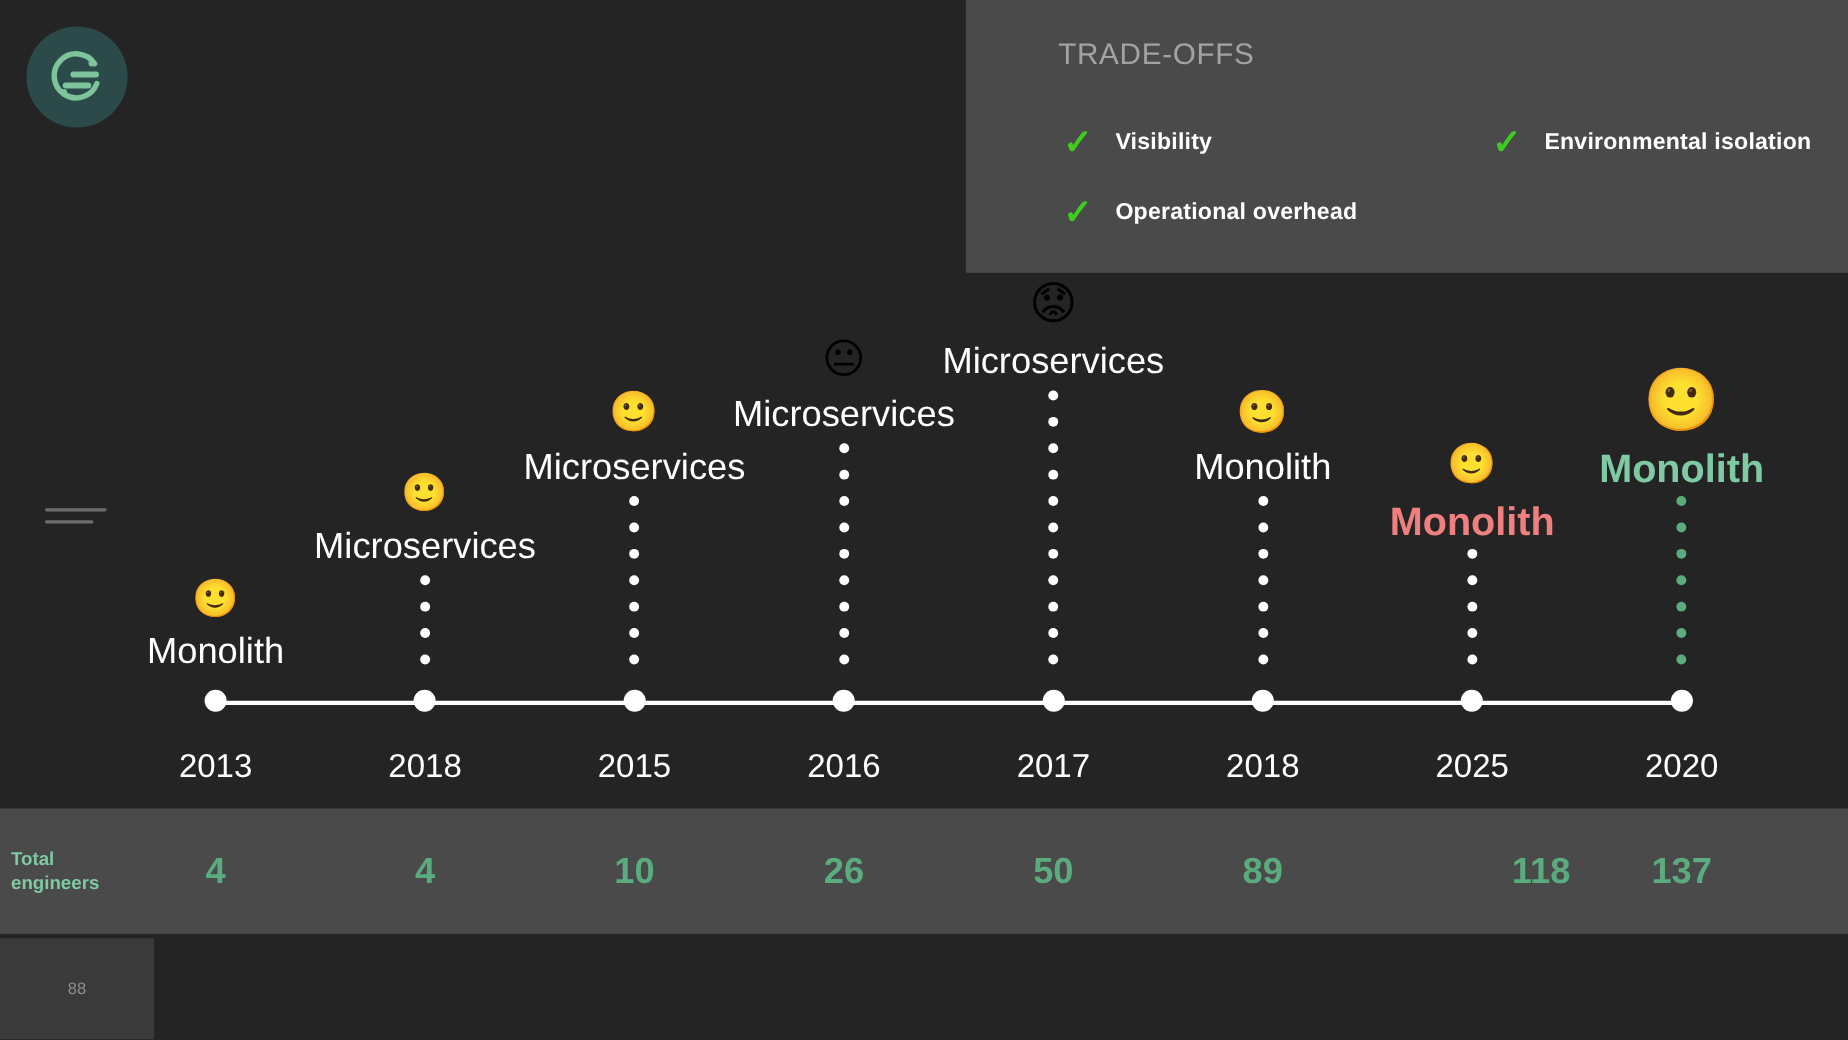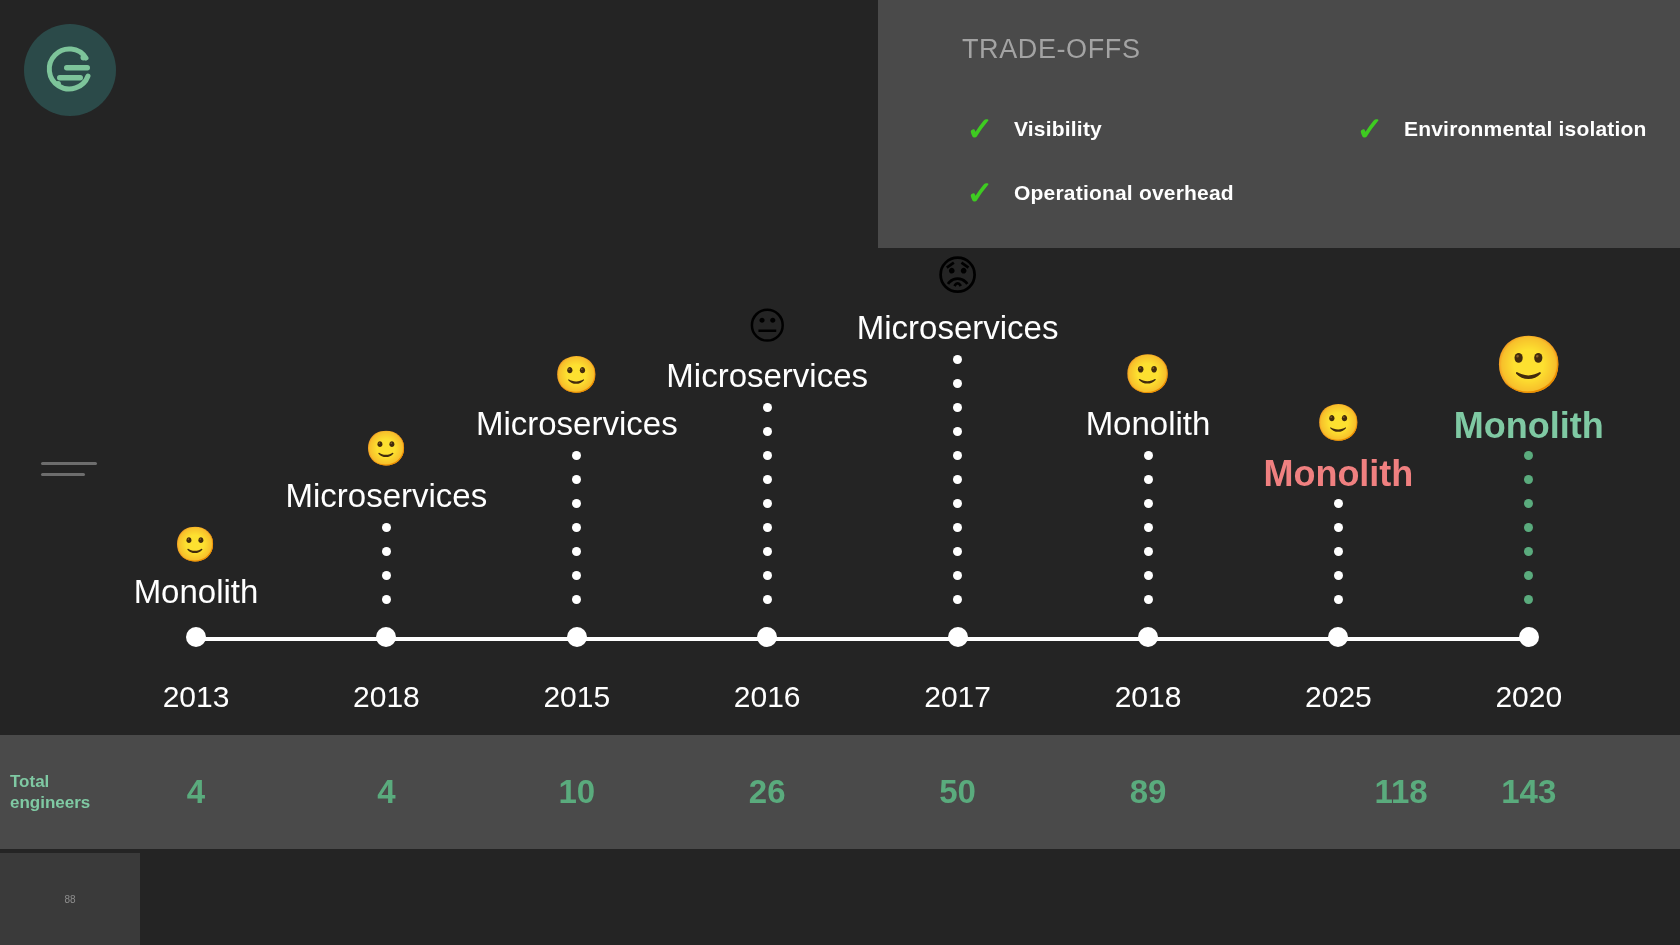--- a/index.html
+++ b/index.html
@@ -192,21 +192,21 @@
     position: absolute;
     left: 0; bottom: 0;
     width: 140px; height: 92px;
     background: #3a3a3a;
     display: flex;
     align-items: center;
     justify-content: center;
   }
   .page-num {
     color: #8e8e8e;
-    font-size: 10px;
+    font-size: 15px;
   }
 </style>
 </head>
 <body>
 
 <div id="slide">
 
   <div class="logo-wrap">
     <div class="logo-circle">
       <svg width="56" height="56" viewBox="0 0 56 56">
@@ -354,21 +354,21 @@
       <div>engineers</div>
     </div>
     <div id="totals-layer">
         <div class="total-val" style="left: 196px; color: rgb(90, 171, 125);">4</div>
         <div class="total-val" style="left: 386.4px; color: rgb(90, 171, 125);">4</div>
         <div class="total-val" style="left: 576.8px; color: rgb(90, 171, 125);">10</div>
         <div class="total-val" style="left: 767.2px; color: rgb(90, 171, 125);">26</div>
         <div class="total-val" style="left: 957.6px; color: rgb(90, 171, 125);">50</div>
         <div class="total-val" style="left: 1148px; color: rgb(90, 171, 125);">89</div>
         <div class="total-val" style="left: 1401px; color: rgb(90, 171, 125);">118</div>
-        <div class="total-val" style="left: 1528.8px; color: rgb(90, 171, 125);">143</div>
+        <div class="total-val" style="left: 1528.8px; color: rgb(90, 171, 125);">137</div>
       </div>
   </div>
 
   <div class="footer-box">
     <span class="page-num">88</span>
   </div>
 
 </div>
 
 </body></html>

